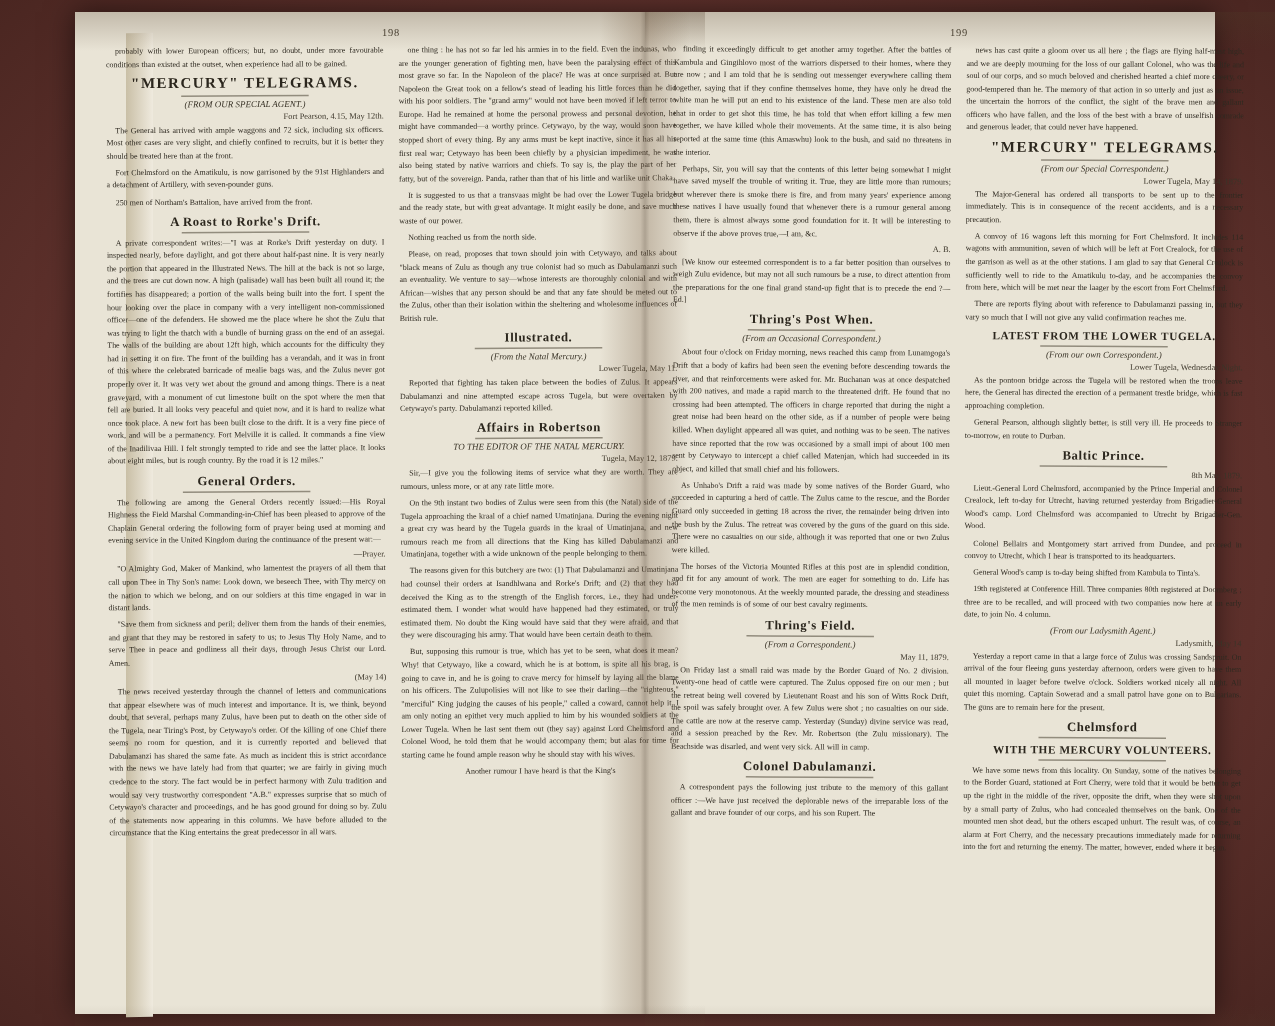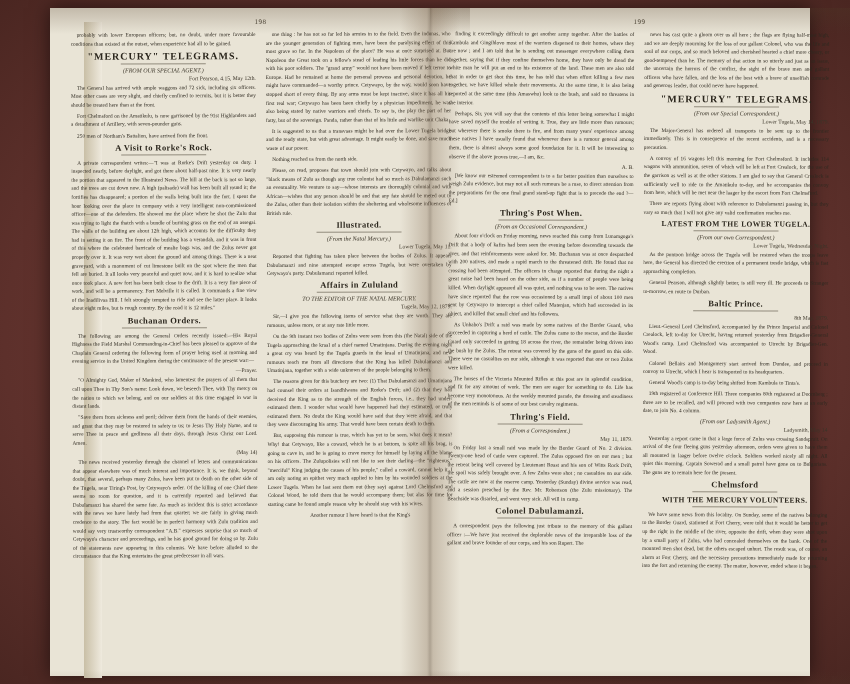--- a/index.html
+++ b/index.html
@@ -88,26 +88,26 @@
               <div class="dateline">Fort Pearson, 4.15, May 12th.</div>
               <div class="body">
                 <p>The General has arrived with ample waggons and 72 sick, including six officers. Most other cases are very slight, and chiefly confined to recruits, but it is better they should be treated here than at the front.</p>
               </div>
               <div class="body">
                 <p>Fort Chelmsford on the Amatikulu, is now garrisoned by the 91st Highlanders and a detachment of Artillery, with seven-pounder guns.</p>
               </div>
               <div class="body">
                 <p>250 men of Northam's Battalion, have arrived from the front.</p>
               </div>
-              <div class="hd">A Visit to Rorke's Rock.</div>
+              <div class="hd">A Roast to Rorke's Drift.</div>
               <div class="rule"></div>
               <div class="body">
                 <p>A private correspondent writes:—"I was at Rorke's Drift yesterday on duty. I inspected nearly, before daylight, and got there about half-past nine. It is very nearly the portion that appeared in the Illustrated News. The hill at the back is not so large, and the trees are cut down now. A high (palisade) wall has been built all round it; the fortifies has disappeared; a portion of the walls being built into the fort. I spent the hour looking over the place in company with a very intelligent non-commissioned officer—one of the defenders. He showed me the place where he shot the Zulu that was trying to light the thatch with a bundle of burning grass on the end of an assegai. The walls of the building are about 12ft high, which accounts for the difficulty they had in setting it on fire. The front of the building has a verandah, and it was in front of this where the celebrated barricade of mealie bags was, and the Zulus never got properly over it. It was very wet about the ground and among things. There is a neat graveyard, with a monument of cut limestone built on the spot where the men that fell are buried. It all looks very peaceful and quiet now, and it is hard to realize what once took place. A new fort has been built close to the drift. It is a very fine piece of work, and will be a permanency. Fort Melville it is called. It commands a fine view of the Inadilivaa Hill. I felt strongly tempted to ride and see the latter place. It looks about eight miles, but is rough country. By the road it is 12 miles."</p>
               </div>
-              <div class="hd">Buchanan Orders.</div>
+              <div class="hd">General Orders.</div>
               <div class="rule"></div>
               <div class="body">
                 <p>The following are among the General Orders recently issued:—His Royal Highness the Field Marshal Commanding-in-Chief has been pleased to approve of the Chaplain General ordering the following form of prayer being used at morning and evening service in the United Kingdom during the continuance of the present war:—</p>
               </div>
               <div class="dateline">—Prayer.</div>
               <div class="body">
                 <p>"O Almighty God, Maker of Mankind, who lamentest the prayers of all them that call upon Thee in Thy Son's name: Look down, we beseech Thee, with Thy mercy on the nation to which we belong, and on our soldiers at this time engaged in war in distant lands.</p>
               </div>
               <div class="body">
                 <p>"Save them from sickness and peril; deliver them from the hands of their enemies, and grant that they may be restored in safety to us; to Jesus Thy Holy Name, and to serve Thee in peace and godliness all their days, through Jesus Christ our Lord. Amen.</p>
@@ -130,21 +130,21 @@
               <div class="body">
                 <p>Please, on read, proposes that town should join with Cetywayo, and talks about "black means of Zulu as though any true colonist had so much as Dabulamanzi such an eventuality. We venture to say—whose interests are thoroughly colonial and with African—wishes that any person should be and that any fate should be meted out to the Zulus, other than their isolation within the sheltering and wholesome influences of British rule.</p>
               </div>
               <div class="hd">Illustrated.</div>
               <div class="rule"></div>
               <div class="sub">(From the Natal Mercury.)</div>
               <div class="dateline">Lower Tugela, May 11.</div>
               <div class="body">
                 <p>Reported that fighting has taken place between the bodies of Zulus. It appears Dabulamanzi and nine attempted escape across Tugela, but were overtaken by Cetywayo's party. Dabulamanzi reported killed.</p>
               </div>
-              <div class="hd">Affairs in Zululand</div>
+              <div class="hd">Affairs in Robertson</div>
               <div class="rule"></div>
               <div class="sub">TO THE EDITOR OF THE NATAL MERCURY.</div>
               <div class="dateline">Tugela, May 12, 1879.</div>
               <div class="body">
                 <p>Sir,—I give you the following items of service what they are worth. They are rumours, unless more, or at any rate little more.</p>
               </div>
               <div class="body">
                 <p>On the 9th instant two bodies of Zulus were seen from this (the Natal) side of the Tugela approaching the kraal of a chief named Umatinjana. During the evening night a great cry was heard by the Tugela guards in the kraal of Umatinjana, and new rumours reach me from all directions that the King has killed Dabulamanzi and Umatinjana, together with a wide unknown of the people belonging to them.</p>
               </div>
               <div class="body">

